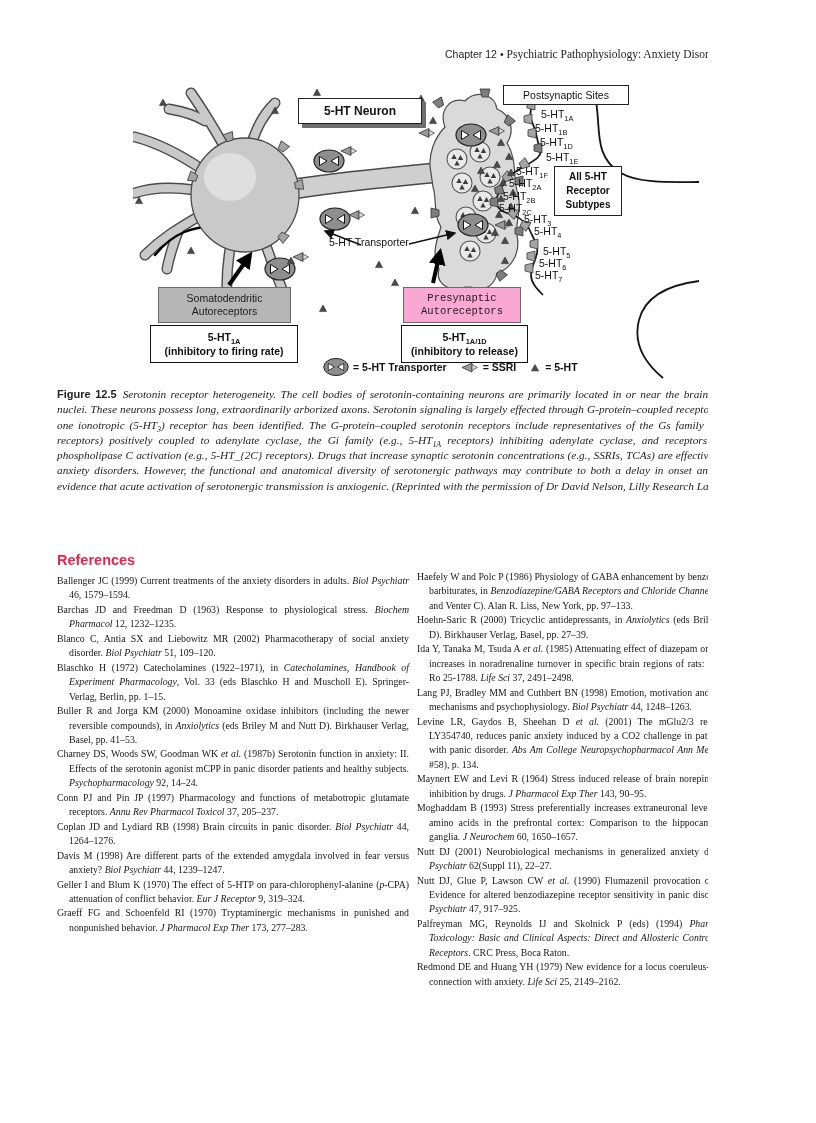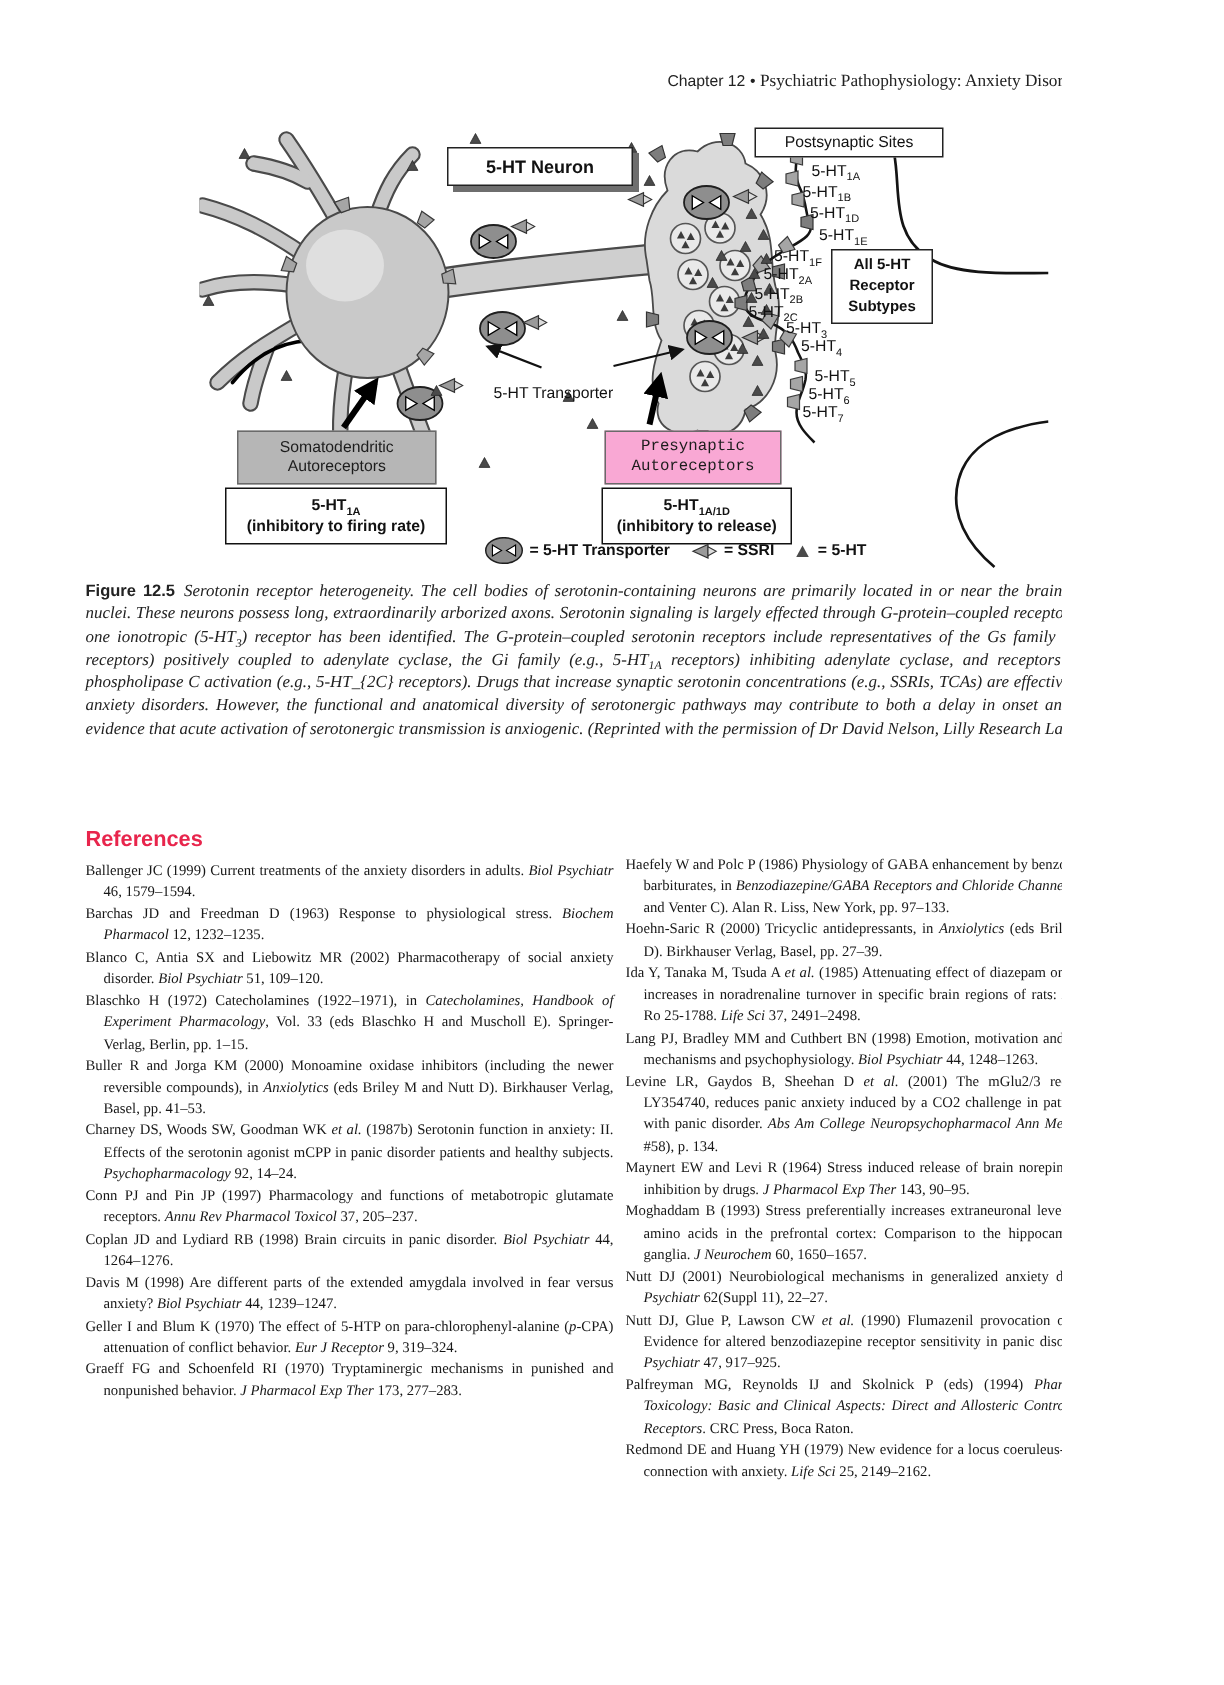--- a/index.html
+++ b/index.html
@@ -16,21 +16,21 @@
   
   .figure{position:absolute;left:133px;top:85px;width:566px;height:298px;}
   .figure svg.art{position:absolute;left:0;top:0;}
   .flabel{position:absolute;font-family:"Liberation Sans",sans-serif;color:#111;white-space:nowrap;}
   sub{font-size:70%;line-height:0;}
   .fbox{position:absolute;background:#fff;border:1.4px solid #222;display:flex;align-items:center;justify-content:center;
         font-family:"Liberation Sans",sans-serif;text-align:center;color:#111;}
   .box-neuron{left:165px;top:13px;width:122px;height:24px;font-weight:bold;font-size:12px;box-shadow:4px 4px 0 #6e6e6e;}
   .box-postsyn{left:370px;top:0;width:124px;height:18px;font-size:10.5px;border-width:1.1px;}
   .box-allrec{left:421px;top:81px;width:66px;height:48px;font-size:10px;font-weight:bold;line-height:14px;flex-direction:column;}
-  .lbl-transporter{left:196px;top:171px;font-size:10.5px;}
+  .lbl-transporter{left:196px;top:151px;font-size:10.5px;}
   .gbox{position:absolute;border:1px solid #6a6a6a;display:flex;flex-direction:column;align-items:center;justify-content:center;
         font-family:"Liberation Sans",sans-serif;font-size:10.5px;line-height:13px;color:#1c1c1c;text-align:center;}
   .box-somato{left:25px;top:202px;width:131px;height:34px;background:#b6b6b6;}
   .box-presyn{left:270px;top:202px;width:116px;height:34px;background:#f9a8d4;font-family:Liberation Mono, monospace;}
   .wbox{position:absolute;background:#fff;border:1.6px solid #111;display:flex;flex-direction:column;align-items:center;justify-content:center;
         font-family:"Liberation Sans",sans-serif;font-weight:bold;text-align:center;color:#111;}
   .box-1a{left:17px;top:240px;width:146px;height:36px;font-size:10.5px;line-height:14px;}
   .box-1a1d{left:268px;top:240px;width:125px;height:36px;font-size:10.5px;line-height:14px;}
   .receptor{font-size:10.5px;}
   .legend{position:absolute;left:190px;top:273px;display:flex;align-items:center;gap:13px;

